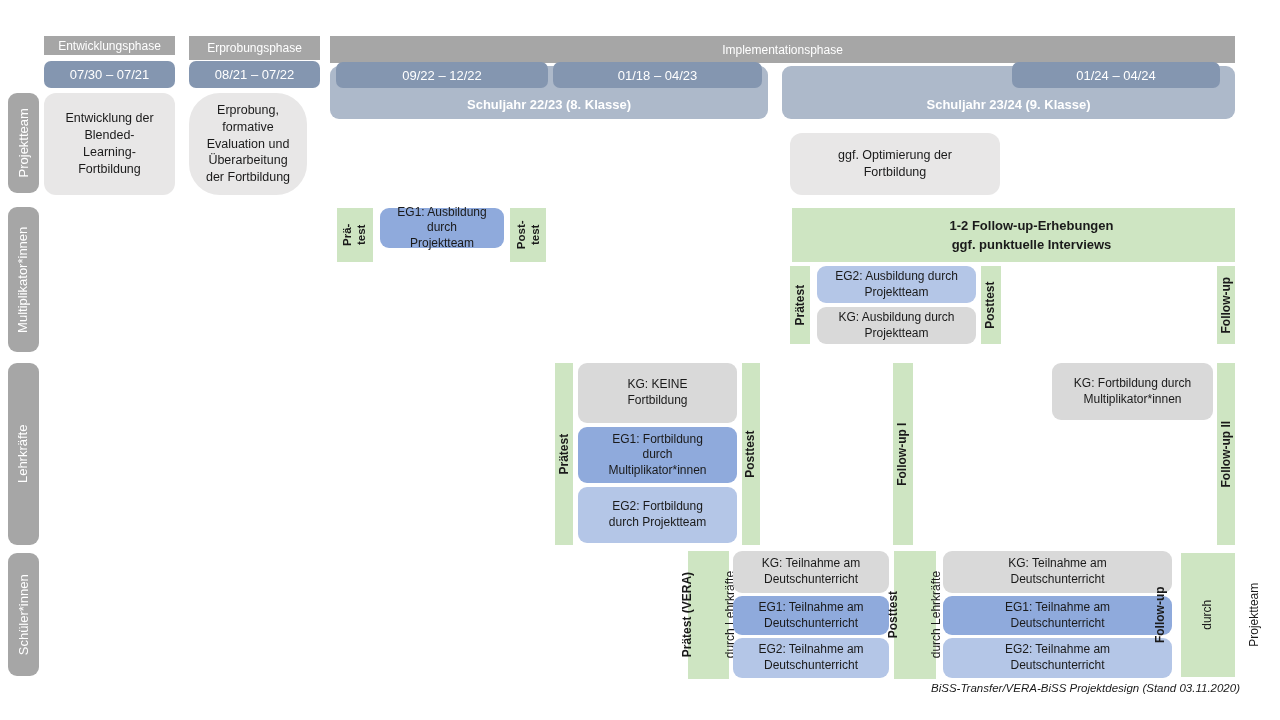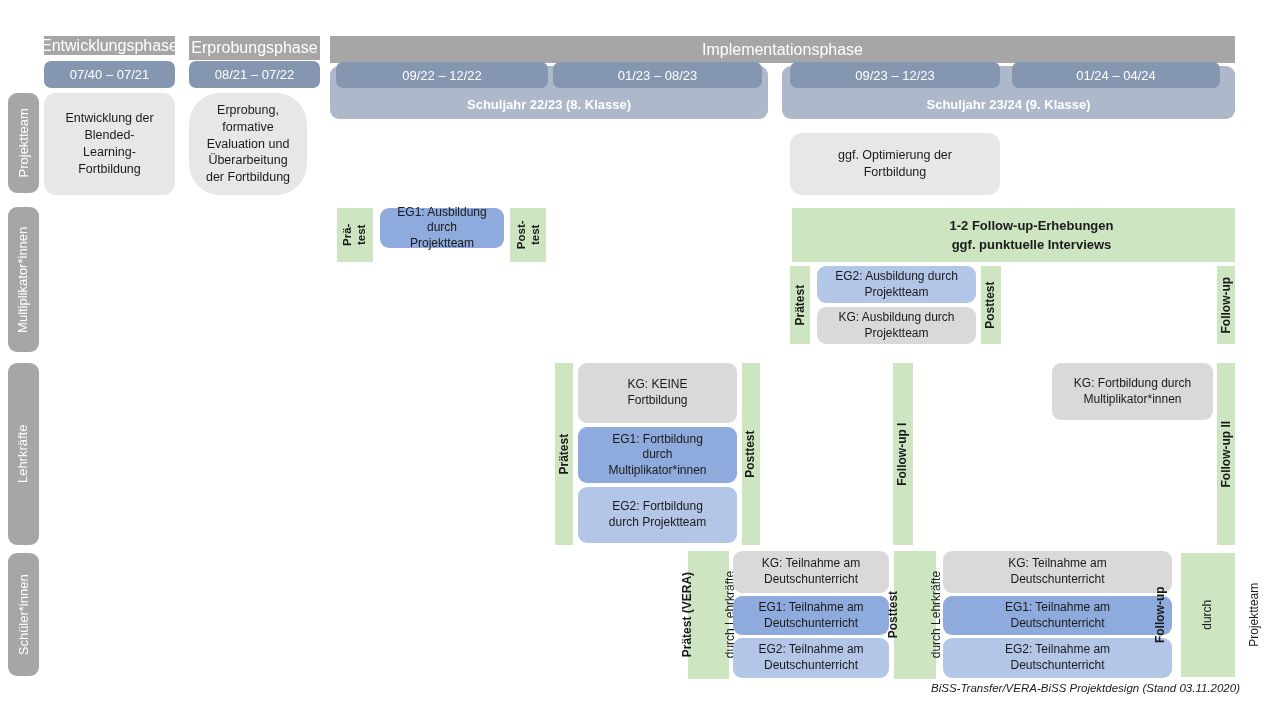--- a/index.html
+++ b/index.html
@@ -9,21 +9,21 @@
   }
   .abs { position:absolute; box-sizing:border-box; }
   .fc { display:flex; align-items:center; justify-content:center; text-align:center; }
   .ml { white-space:pre-line; }
   .b { font-weight:bold; }
   
   .vwrap { display:flex; align-items:center; justify-content:center; overflow:visible; }
   .rot { transform:rotate(-90deg); white-space:pre; flex-shrink:0; text-align:center; line-height:1.2; }
   .rot span { display:block; }
   
-  .phasebar   { background:#a6a6a6; color:#ffffff; font-size:16px; }
+  .phasebar   { background:#a6a6a6; color:#ffffff; font-size:12px; }
   .rowlabel   { background:#a6a6a6; color:#ffffff; border-radius:9px; font-size:13px; }
   .period     { background:#8496b0; color:#ffffff; font-size:13px; border-radius:7px; }
   .schoolyear { background:#adb9ca; color:#ffffff; border-radius:9px; }
   .sy-text    { font-weight:bold; font-size:13px; }
   .boxlight   { background:#e8e7e7; border-radius:12px; font-size:12.5px; line-height:1.35; }
   .boxgray    { background:#d9d9d9; border-radius:9px; font-size:12px; line-height:1.3; }
   .boxblue1   { background:#8faadc; border-radius:9px; font-size:12px; line-height:1.3; }
   .boxblue2   { background:#b4c6e7; border-radius:9px; font-size:12px; line-height:1.3; }
   .green      { background:#cee5c2; }
   .banner     { font-weight:bold; font-size:13px; line-height:1.5; }
@@ -40,25 +40,24 @@
     <span class="sy-text">Schuljahr 22/23 (8. Klasse)</span>
   </div>
   <div class="abs schoolyear" style="left:782px; top:66px; width:453px; height:53px; display:flex; align-items:flex-end; justify-content:center; padding-bottom:7px;">
     <span class="sy-text">Schuljahr 23/24 (9. Klasse)</span>
   </div>
 
   <div class="abs fc phasebar" style="left:44px; top:36px; width:131px; height:19px;">Entwicklungsphase</div>
   <div class="abs fc phasebar" style="left:189px; top:36px; width:131px; height:24px;">Erprobungsphase</div>
   <div class="abs fc phasebar" style="left:330px; top:36px; width:905px; height:27px;">Implementationsphase</div>
 
-  <div class="abs fc period" style="left:44px;  top:61px; width:131px; height:27px;">07/40 – 07/21</div>
+  <div class="abs fc period" style="left:44px;  top:61px; width:131px; height:27px;">07/30 – 07/21</div>
   <div class="abs fc period" style="left:189px; top:61px; width:131px; height:27px;">08/21 – 07/22</div>
   <div class="abs fc period" style="left:336px; top:62px; width:212px; height:26px;">09/22 – 12/22</div>
-  <div class="abs fc period" style="left:553px; top:62px; width:209px; height:26px;">01/23 – 08/23</div>
-  <div class="abs fc period" style="left:790px; top:62px; width:210px; height:26px;">09/23 – 12/23</div>
+  <div class="abs fc period" style="left:553px; top:62px; width:209px; height:26px;">01/18 – 04/23</div>
   <div class="abs fc period" style="left:1012px; top:62px; width:208px; height:26px;">01/24 – 04/24</div>
 
   <div class="abs vwrap rowlabel" style="left:8px; top:93px; width:31px; height:100px;">
     <div class="rot">Projektteam</div>
   </div>
   <div class="abs vwrap rowlabel" style="left:8px; top:207px; width:31px; height:145px;">
     <div class="rot">Multiplikator*innen</div>
   </div>
   <div class="abs vwrap rowlabel" style="left:8px; top:363px; width:31px; height:182px;">
     <div class="rot">Lehrkräfte</div>

